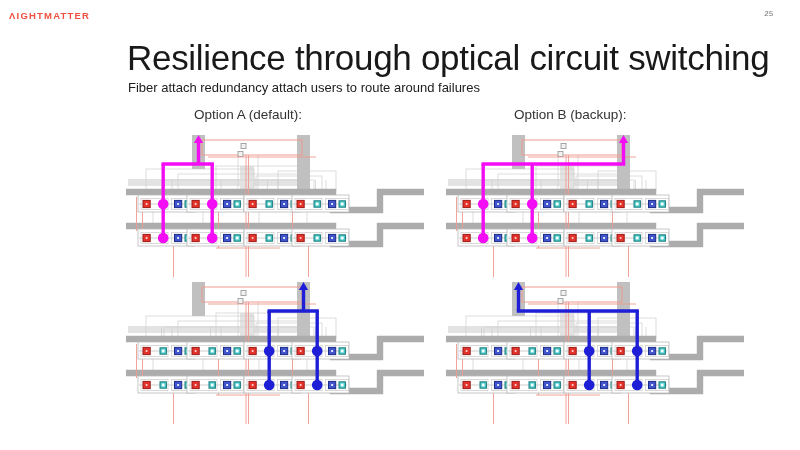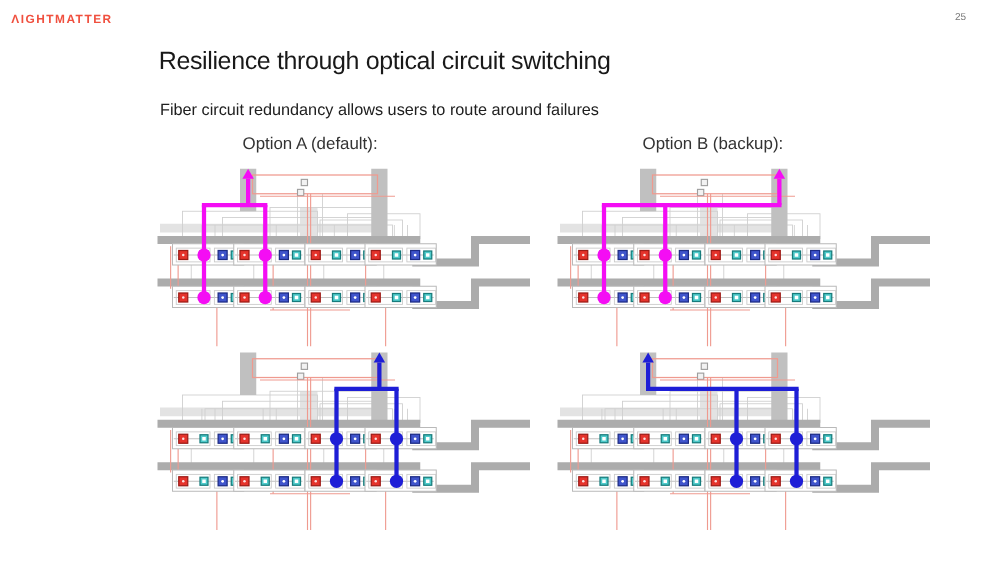--- a/index.html
+++ b/index.html
@@ -2,41 +2,41 @@
 <html><head>
 <meta charset="utf-8">
 <style>
   * { margin:0; padding:0; box-sizing:border-box; }
   html,body { width:800px; height:450px; background:#ffffff; overflow:hidden;
               font-family:"Liberation Sans", sans-serif; }
   .slide { position:relative; width:800px; height:337px; background:#fff; }
 
   .logo { position:absolute; left:9px; top:10px; font-size:9.5px; font-weight:700;
           letter-spacing:1.2px; color:#f0503f; }
-  .page-number { position:absolute; left:764px; top:9px; font-size:8px; color:#777; }
+  .page-number { position:absolute; left:764px; top:9px; font-size:8px; color:#777;font-family:Liberation Mono, monospace; }
 
-  .title { position:absolute; left:127px; top:38px; font-size:20px; font-weight:500;
+  .title { position:absolute; left:127px; top:38px; font-size:35px; font-weight:500;
            letter-spacing:-0.3px; color:#191919; }
   .subtitle { position:absolute; left:128px; top:80px; font-size:13px; color:#202020; }
 
   .col-label { position:absolute; font-size:13.5px; color:#333; }
   #label-a { left:194px; top:107px; }
   #label-b { left:514px; top:107px; }
 
   .diagram { position:absolute; width:296px; height:148px; }
   .diagram svg { display:block; width:296px; height:148px; overflow:visible; }
 </style>
 </head>
 <body>
 
 <div class="slide">
   <div class="logo" style="color: rgb(240, 80, 63);">ΛIGHTMATTER</div>
   <div class="page-number">25</div>
   <h1 class="title">Resilience through optical circuit switching</h1>
-  <p class="subtitle">Fiber circuit redundancy allows users to route around failures</p>
+  <p class="subtitle">Fiber attach redundancy attach users to route around failures</p>
   <div class="col-label" id="label-b">Option B (backup):</div>
   <div class="col-label" id="label-a">Option A (default):</div>
   <div id="diagrams">
       <div class="diagram" style="left: 128px; top: 133px;">
         <svg viewBox="0 0 296 148" xmlns="http://www.w3.org/2000/svg">
           <g>
             <rect x="0" y="46" width="170" height="7" fill="#e3e3e3" stroke="none" stroke-width="0"></rect>
             <rect x="112" y="33" width="14" height="26" fill="#e3e3e3" stroke="none" stroke-width="0"></rect>
             <rect x="18" y="36" width="108" height="23" fill="none" stroke="#cfcfcf" stroke-width="0.7"></rect>
             <rect x="50" y="41" width="126" height="18" fill="none" stroke="#cfcfcf" stroke-width="0.7"></rect>

